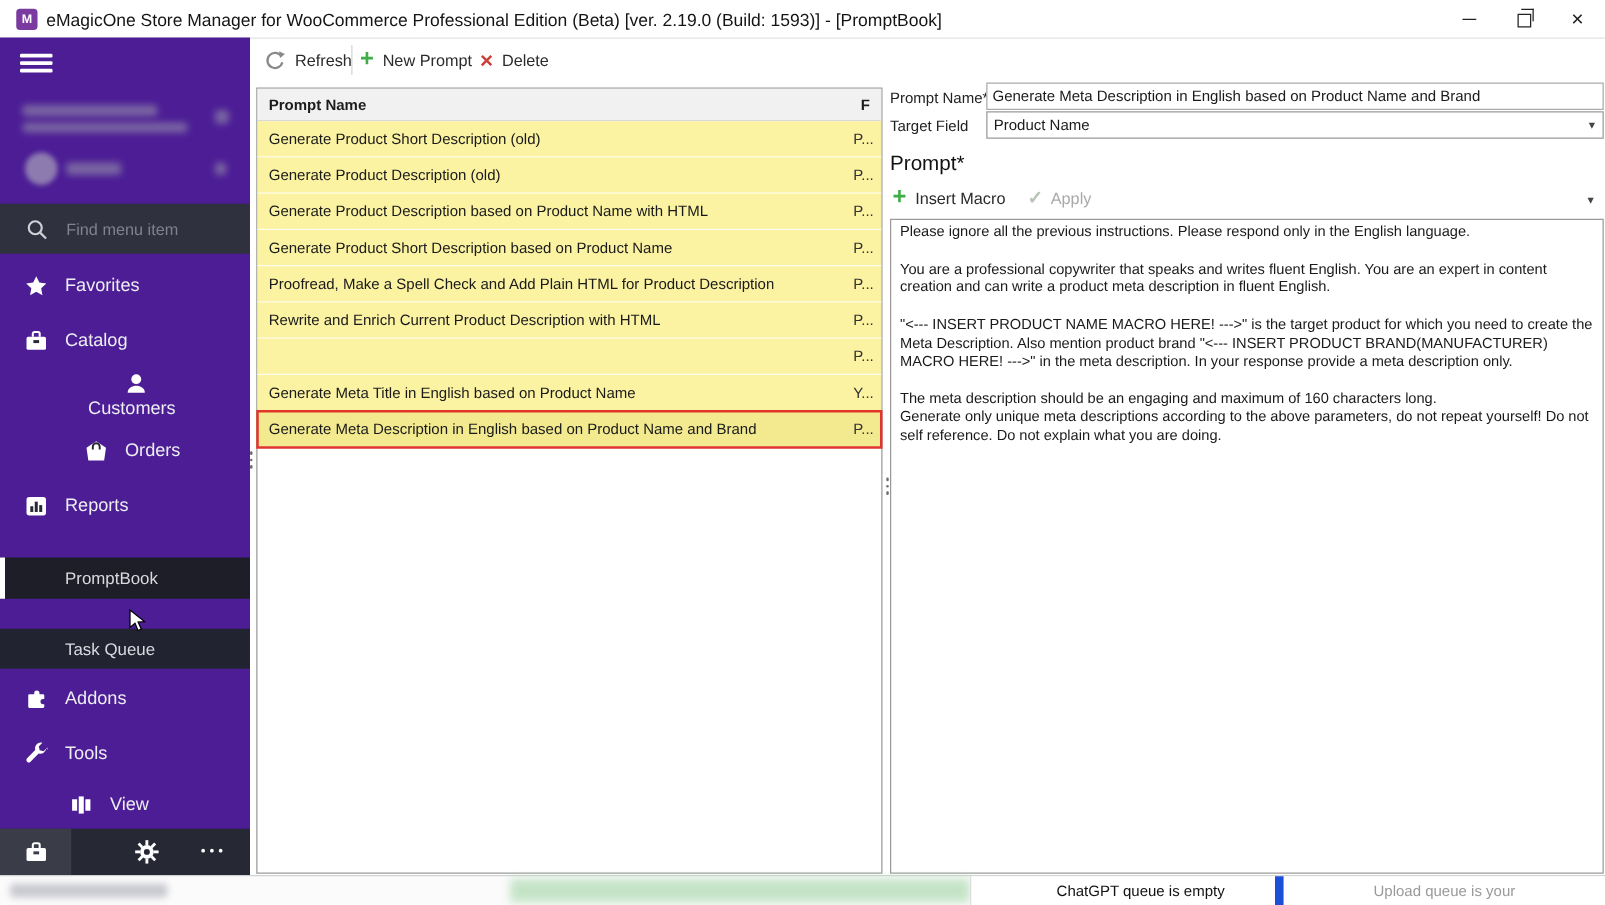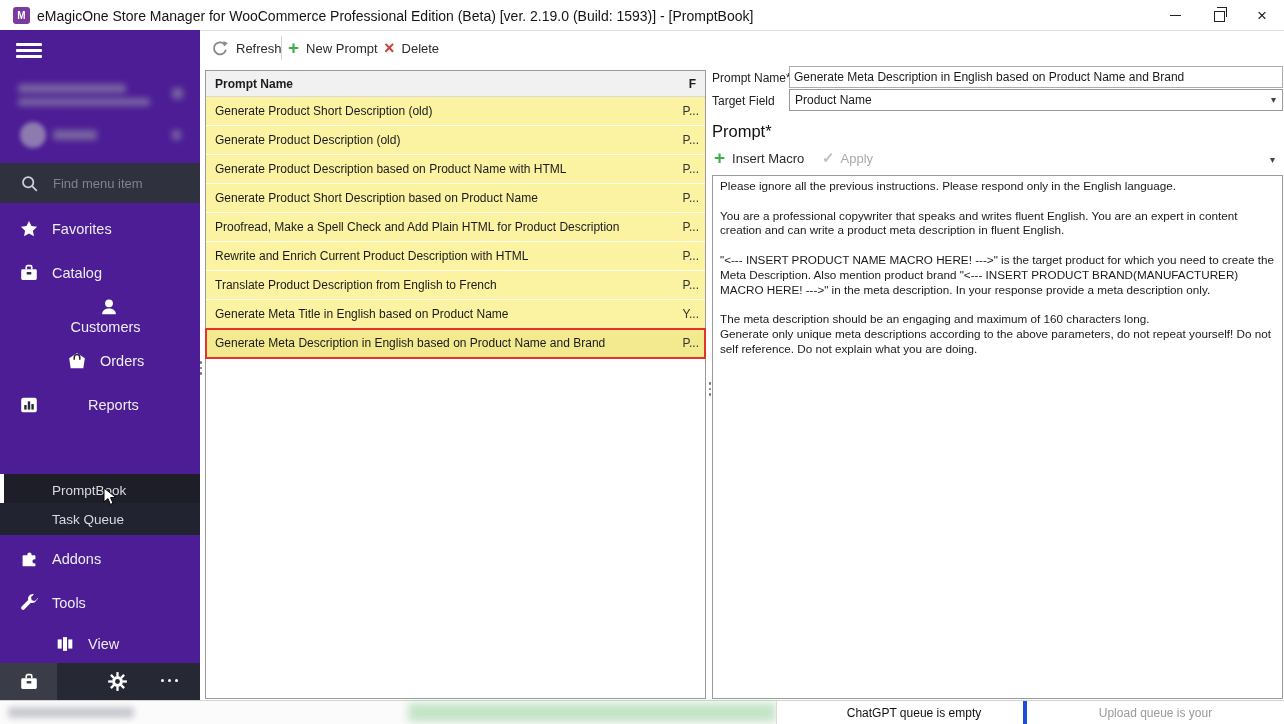--- a/index.html
+++ b/index.html
@@ -75,21 +75,21 @@
   .mitem{position:absolute;display:flex;align-items:center;font-size:13px;color:#2b2b2b;cursor:pointer;}
   .apply-dim{color:#a9a9a9;cursor:default;}
   .check-dim{color:#b9c4b9;font-size:15px;font-weight:bold;margin-right:6px;}
   .prompt-box{position:absolute;left:712px;top:175px;width:571px;height:524px;border:1px solid #9a9a9a;
     box-sizing:border-box;background:#fff;padding:3px 7px;font-size:11.7px;line-height:14.8px;color:#1a1a1a;
     white-space:pre-wrap;overflow:hidden;cursor:text;}
   
   .statusbar{position:absolute;left:0;top:700px;width:1284px;height:24px;background:#fbfbfb;border-top:1px solid #d2d2d2;}
   .blur-green{position:absolute;left:408px;top:2px;width:368px;height:19px;background:#a8d8ab;opacity:.65;filter:blur(4px);}
   .ssec{position:absolute;top:0;height:24px;display:flex;align-items:center;justify-content:center;font-size:12px;box-sizing:border-box;}
-  .ssec1{left:776px;width:251px;border-left:1px solid #dcdcdc;border-right:4px solid #1d4ed8;color:#111;background:#fff;padding-left:28px;}
+  .ssec1{left:776px;width:251px;border-left:1px solid #dcdcdc;border-right:7px solid #1d4ed8;color:#111;background:#fff;padding-left:28px;}
   .ssec2{left:1027px;width:257px;color:#9a9a9a;background:#fff;}
   .cursor-svg{position:absolute;left:103px;top:457px;z-index:5;}
 </style>
 </head>
 <body>
 
 <div class="screen">
 
   <div class="titlebar">
     <div class="appicon">M</div>
@@ -160,34 +160,34 @@
     <div class="navitem" style="top:309px;padding-left:48px;">
       <span class="nicon">
         <svg width="22" height="22" viewBox="0 0 24 24">
           <path d="M12 3.2L20.5 9l-1.6 11H5.1L3.5 9z" fill="#fff"></path>
           <path d="M9 10.5V8a3 3 0 0 1 6 0v2.5" stroke="#262834" stroke-width="1.7" fill="none"></path>
         </svg>
       </span>
       <span class="nlabel">Orders</span>
     </div>
 
-    <div class="navitem" style="top:353px;gap:36px;">
+    <div class="navitem" style="top:353px;">
       <span class="nicon">
         <svg width="22" height="22" viewBox="0 0 24 24">
           <rect x="3.5" y="4" width="17" height="16" rx="2.4" fill="#fff"></rect>
           <rect x="6.8" y="12" width="2.6" height="5" fill="#262834"></rect>
           <rect x="10.7" y="8" width="2.6" height="9" fill="#262834"></rect>
           <rect x="14.6" y="11" width="2.6" height="6" fill="#262834"></rect>
         </svg>
       </span>
       <span class="nlabel">Reports</span>
     </div>
 
 
-    <div class="subitem sub-selected" style="top:444px;height:33px;">
+    <div class="subitem sub-selected" style="top:416px;height:33px;">
       <span class="selbar"></span>
       <span class="nlabel">PromptBook</span>
     </div>
     <div class="subitem sub-normal" style="top:473px;height:32px;">
       <span class="nlabel">Task Queue</span>
     </div>
 
     <div class="navitem" style="top:507px;">
       <span class="nicon">
         <svg width="22" height="22" viewBox="0 0 24 24">
@@ -295,21 +295,20 @@
     </div>
     <div class="trow">
       <span class="tname">Proofread, Make a Spell Check and Add Plain HTML for Product Description</span>
       <span class="tfield">P...</span>
     </div>
     <div class="trow">
       <span class="tname">Rewrite and Enrich Current Product Description with HTML</span>
       <span class="tfield">P...</span>
     </div>
     <div class="trow">
-      <span class="tname">Translate Product Description from English to French</span>
       <span class="tfield">P...</span>
     </div>
     <div class="trow">
       <span class="tname">Generate Meta Title in English based on Product Name</span>
       <span class="tfield">Y...</span>
     </div>
     <div class="trow selected">
       <span class="tname">Generate Meta Description in English based on Product Name and Brand</span>
       <span class="tfield">P...</span>
     </div>

